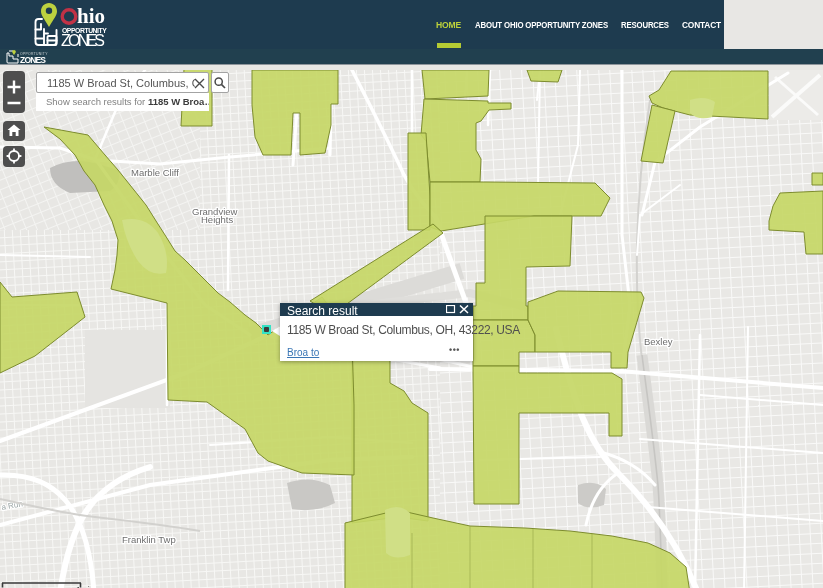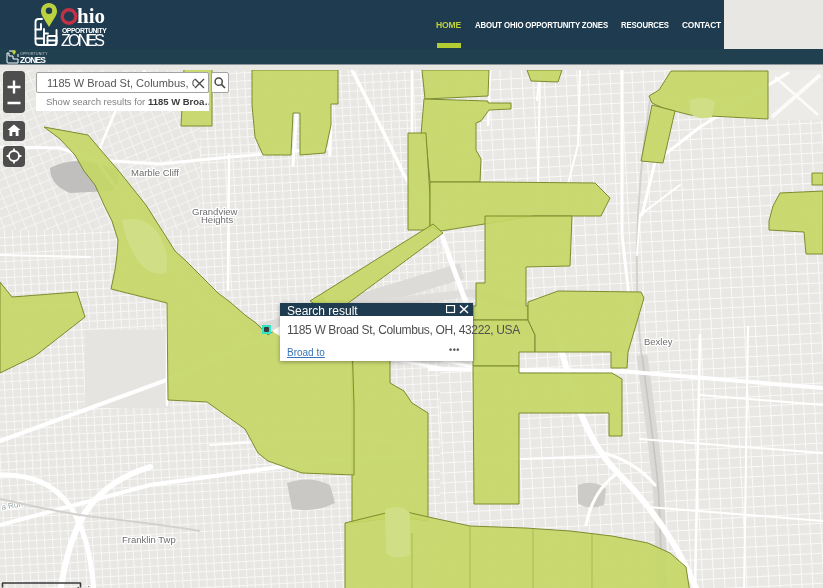--- a/index.html
+++ b/index.html
@@ -216,15 +216,15 @@
 <div class="ui" style="left:272px;top:326px;width:0;height:0;border-top:5px solid transparent;border-bottom:5px solid transparent;border-right:8px solid #ffffff;"></div>
 <div class="ui" style="left:280px;top:303px;width:193px;height:58px;background:#fff;box-shadow:0 1px 4px rgba(0,0,0,0.35);">
   <div style="position:absolute;left:0;top:0;width:100%;height:13px;background:#1e3b4f;color:#fff;">
     <div style="position:absolute;left:7px;top:1px;font-size:12px;">Search result</div>
     <svg width="24" height="9" viewBox="0 0 24 9" style="position:absolute;right:3px;top:2px;">
       <rect x="0.5" y="0.5" width="8" height="7" fill="none" stroke="#fff" stroke-width="1.2"></rect>
       <path d="M14,0.5 L22,8 M22,0.5 L14,8" stroke="#fff" stroke-width="1.5"></path>
     </svg>
   </div>
   <div style="position:absolute;left:7px;top:20px;font-size:12px;color:#4f4f4f;letter-spacing:-0.35px;white-space:nowrap;">1185 W Broad St, Columbus, OH, 43222, USA</div>
-  <div style="position:absolute;left:7px;top:44px;font-size:10px;color:#3a76b5;text-decoration:underline;">Broad to</div>
+  <div style="position:absolute;left:7px;top:44px;font-size:10px;color:#3a76b5;text-decoration:underline;">Broa to</div>
   <div style="position:absolute;right:13px;top:42px;font-size:9px;color:#565656;font-weight:bold;letter-spacing:0.5px;">•••</div>
 </div>
 
 </body></html>

